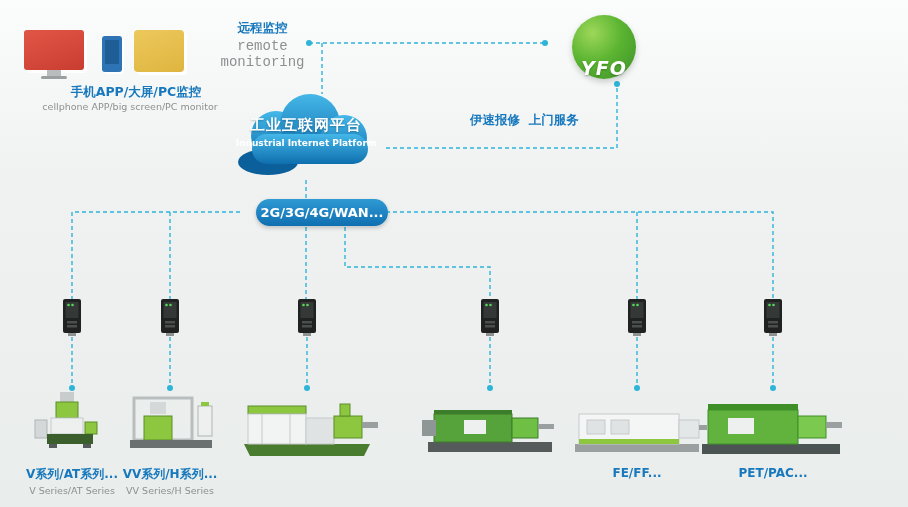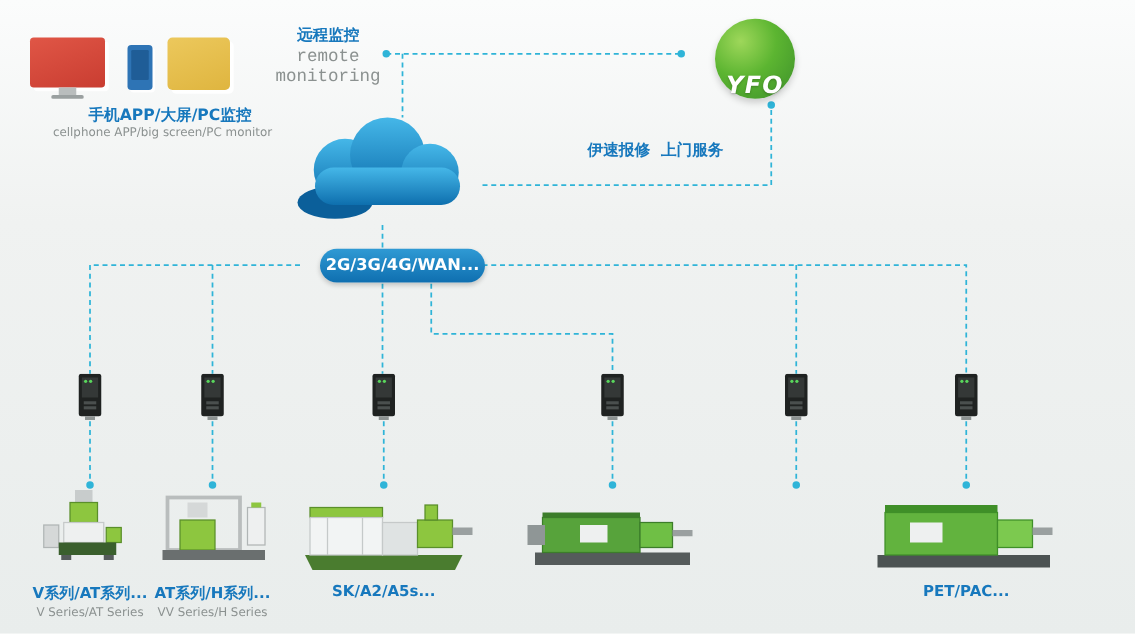--- a/index.html
+++ b/index.html
@@ -136,20 +136,24 @@
         </linearGradient>
       </defs>
       <ellipse cx="44" cy="72" rx="30" ry="13" fill="#0b5f9a"></ellipse>
       <g fill="url(#cg)">
         <circle cx="52" cy="46" r="25"></circle>
         <circle cx="86" cy="34" r="30"></circle>
         <circle cx="120" cy="48" r="23"></circle>
         <rect x="28" y="44" width="116" height="30" rx="15"></rect>
       </g>
     </svg>
+    <div class="txt">
+      <div class="zh">工业互联网平台</div>
+      <div class="en">Industrial Internet Platform</div>
+    </div>
   </div>
 
   <div class="service">
     <div class="zh">伊速报修  上门服务</div>
   </div>
 
   <div class="pill">2G/3G/4G/WAN...</div>
 
   <div class="gateway" style="left:62px">
     <svg width="20" height="38" viewBox="0 0 20 38">
@@ -235,53 +239,65 @@
 
   <div class="col" style="left:95px">
     <svg width="100" height="72" viewBox="0 0 100 72">
       <rect x="14" y="6" width="58" height="42" fill="none" stroke="#b9bdbd" stroke-width="3"></rect>
       <rect x="30" y="10" width="16" height="12" fill="#d5d8d8"></rect>
       <rect x="24" y="24" width="28" height="24" fill="#8dc63f" stroke="#5a8f2a"></rect>
       <rect x="78" y="14" width="14" height="30" fill="#eef0f0" stroke="#b0b5b5"></rect>
       <rect x="81" y="10" width="8" height="4" fill="#8dc63f"></rect>
       <rect x="10" y="48" width="82" height="8" fill="#6a6f6f"></rect>
     </svg>
-    <div class="zh">AT系列/H系列...</div>
+    <div class="zh">VV系列/H系列...</div>
     <div class="en">VV Series/H Series</div>
   </div>
 
   <div class="col" style="left:232px">
     <svg width="150" height="72" viewBox="0 0 150 72">
       <polygon points="12,52 138,52 132,64 18,64" fill="#4a7c2f"></polygon>
       <rect x="16" y="14" width="58" height="8" fill="#8dc63f" stroke="#5a8f2a"></rect>
       <rect x="16" y="22" width="58" height="30" fill="#f2f4f4" stroke="#c5c9c9"></rect>
       <line x1="30" y1="22" x2="30" y2="52" stroke="#c5c9c9"></line>
       <line x1="58" y1="22" x2="58" y2="52" stroke="#c5c9c9"></line>
       <rect x="74" y="26" width="28" height="26" fill="#dfe3e3" stroke="#c5c9c9"></rect>
       <rect x="102" y="24" width="28" height="22" fill="#8dc63f" stroke="#5a8f2a"></rect>
       <rect x="130" y="30" width="16" height="6" fill="#9aa0a0"></rect>
       <rect x="108" y="12" width="10" height="12" fill="#8dc63f" stroke="#5a8f2a"></rect>
     </svg>
-    <div class="zh">SK/A2/A5s...</div>
     <div class="en"></div>
   </div>
 
   <div class="col" style="left:415px">
     <svg width="140" height="72" viewBox="0 0 140 72">
       <rect x="8" y="50" width="124" height="10" fill="#555b5b"></rect>
       <rect x="14" y="18" width="78" height="4" fill="#3c7d2a"></rect>
       <rect x="14" y="22" width="78" height="28" fill="#57a33b" stroke="#3c7d2a"></rect>
       <rect x="2" y="28" width="14" height="16" fill="#8f9696"></rect>
       <rect x="44" y="28" width="22" height="14" fill="#eef0f0"></rect>
       <rect x="92" y="26" width="26" height="20" fill="#6fbf45" stroke="#3c7d2a"></rect>
       <rect x="118" y="32" width="16" height="5" fill="#9aa0a0"></rect>
     </svg>
     <div class="en"></div>
   </div>
 
+  <div class="col" style="left:562px">
+    <svg width="140" height="72" viewBox="0 0 140 72">
+      <rect x="8" y="52" width="124" height="8" fill="#9aa0a0"></rect>
+      <rect x="12" y="22" width="100" height="30" fill="#f4f6f6" stroke="#c5c9c9"></rect>
+      <rect x="12" y="47" width="100" height="5" fill="#8dc63f"></rect>
+      <rect x="20" y="28" width="18" height="14" fill="#dfe3e3" stroke="#c5c9c9"></rect>
+      <rect x="44" y="28" width="18" height="14" fill="#dfe3e3" stroke="#c5c9c9"></rect>
+      <rect x="112" y="28" width="20" height="18" fill="#e4e7e7" stroke="#c5c9c9"></rect>
+      <rect x="132" y="33" width="8" height="5" fill="#9aa0a0"></rect>
+    </svg>
+    <div class="zh">FE/FF...</div>
+    <div class="en"></div>
+  </div>
 
   <div class="col" style="left:698px">
     <svg width="150" height="72" viewBox="0 0 150 72">
       <rect x="4" y="52" width="138" height="10" fill="#4c5353"></rect>
       <rect x="10" y="12" width="90" height="6" fill="#3f8f28"></rect>
       <rect x="10" y="18" width="90" height="34" fill="#62b33e" stroke="#3f8f28"></rect>
       <rect x="30" y="26" width="26" height="16" fill="#eef0f0"></rect>
       <rect x="100" y="24" width="28" height="22" fill="#7cc94f" stroke="#3f8f28"></rect>
       <rect x="128" y="30" width="16" height="6" fill="#9aa0a0"></rect>
     </svg>

